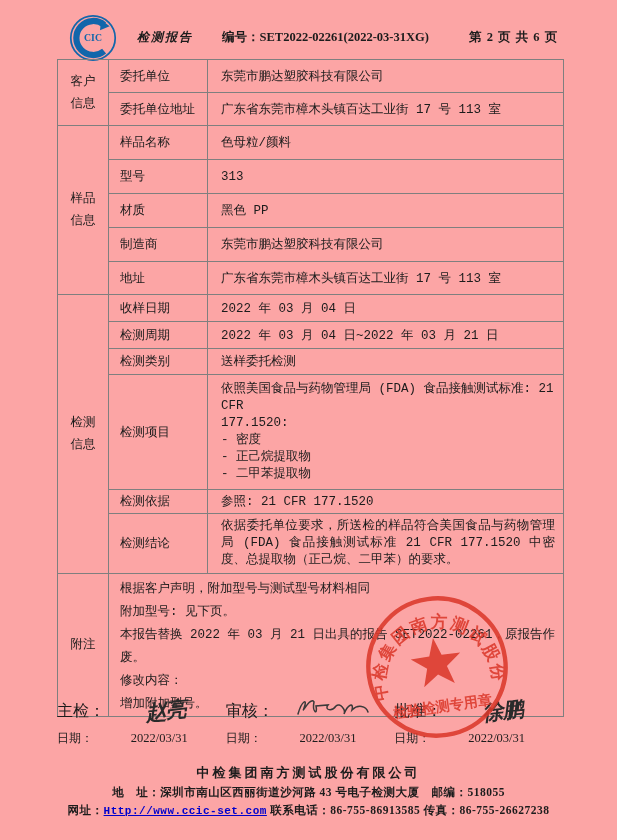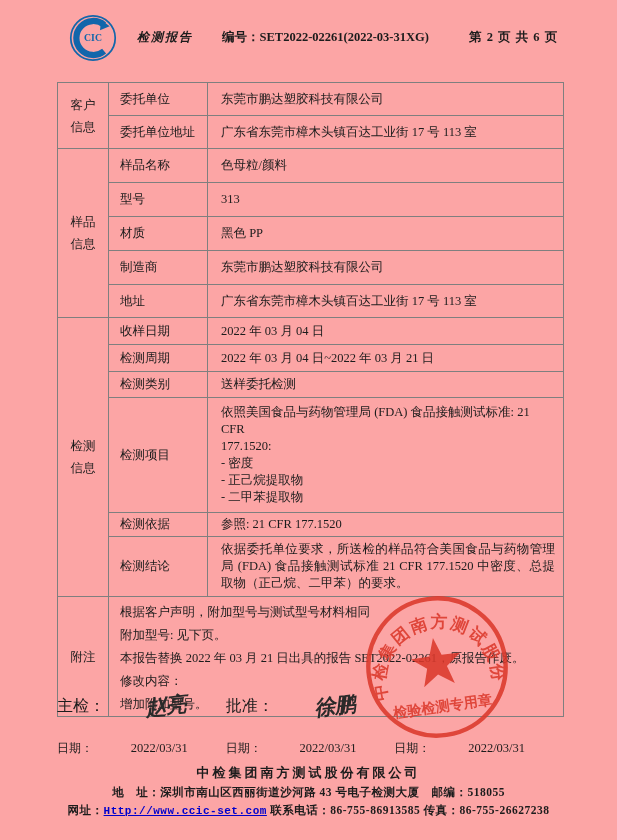--- a/index.html
+++ b/index.html
@@ -10,44 +10,45 @@
     font-family:"Liberation Serif","DejaVu Serif",serif;
     color:#1c1c1c;
   }
   
   .hdr-logo { position:absolute; left:58px; top:13px; width:70px; height:50px; }
   .hdr-title { position:absolute; left:137px; top:29px; font-size:12px; font-weight:bold; letter-spacing:2px;font-style:italic; }
   .hdr-no { position:absolute; left:222px; top:29px; font-size:12.5px; font-weight:bold; }
   .hdr-page { position:absolute; left:469px; top:29px; font-size:12.5px; font-weight:bold; letter-spacing:1px; }
   
   table.report {
-    position:absolute; left:57px; top:82px; width:506px;
+    position:absolute; left:57px; top:59px; width:506px;
     border-collapse:collapse; table-layout:fixed;
     font-size:12.5px;
+    font-family:Liberation Mono, monospace;
   }
   table.report td { border:1px solid #7f7f7f; vertical-align:middle; }
   td.group { text-align:center; white-space:pre-line; line-height:22px; }
   td.flabel { padding-left:11px; }
   td.fvalue { padding-left:13px; padding-right:8px; }
   td.multiline { white-space:pre-line; line-height:17px; padding-top:6px; padding-bottom:6px; vertical-align:top; }
   td.concl { line-height:17px; text-align:justify; padding-top:4px; padding-bottom:4px; }
   td.notes { white-space:pre-line; line-height:23px; padding-left:11px; padding-top:4px; vertical-align:top; }
   .h33{height:33px} .h34{height:34px} .h27{height:27px} .h26{height:26px}
   .h86{height:86px} .h24{height:24px} .h52{height:52px} .h116{height:116px}
   
   .sig-area { position:absolute; left:57px; top:692px; width:506px; }
   .sig-row { display:flex; }
   .sig-col { width:33.33%; display:flex; align-items:center; }
   .sig-role { font-size:16px; white-space:nowrap; }
   .sig-name {
     flex:1; text-align:center; font-size:21px; font-style:italic;
     color:#2a2a2a; transform:rotate(-7deg); font-weight:bold; letter-spacing:-1px;
   }
   .sig-scribble { flex:1; text-align:center; }
-  .date-row { display:flex; margin-top:20px; }
+  .date-row { display:flex; }
   .date-col { width:33.33%; display:flex; align-items:center; }
   .date-label { font-size:12px; white-space:nowrap; }
   .date-value { flex:1; text-align:center; font-size:12.5px; }
   
   .stamp {
     position:absolute; left:364px; top:594px; width:146px; height:146px;
     transform:rotate(-8deg); opacity:0.88; z-index:4; pointer-events:none;
   }
   
   .footer { position:absolute; left:0; top:764px; width:617px; text-align:center; }
@@ -152,20 +153,28 @@
 增加附加型号。</td>
     </tr>
   </tbody>
     </table>
 
   <div class="sig-area">
     <div class="sig-row">
       <div class="sig-col">
         <span class="sig-role">主检：</span>
         <span class="sig-name">赵亮</span>
+      </div>
+      <div class="sig-col">
+        <span class="sig-role">审核：</span>
+        <span class="sig-scribble">
+          <svg width="92" height="34" viewBox="0 0 92 34">
+            <path d="M10,22 C14,8 20,6 16,16 C13,24 22,4 26,10 C24,20 30,24 28,14 L40,13 C36,18 44,20 48,14 C52,10 58,18 56,22 C60,12 66,10 64,18 C70,12 78,14 80,20" fill="none" stroke="#3a3a3a" stroke-width="1.5" stroke-linecap="round"></path>
+          </svg>
+        </span>
       </div>
       <div class="sig-col">
         <span class="sig-role">批准：</span>
         <span class="sig-name">徐鹏</span>
       </div>
     </div>
     <div class="date-row">
       <div class="date-col">
         <span class="date-label">日期：</span>
         <span class="date-value">2022/03/31</span>

